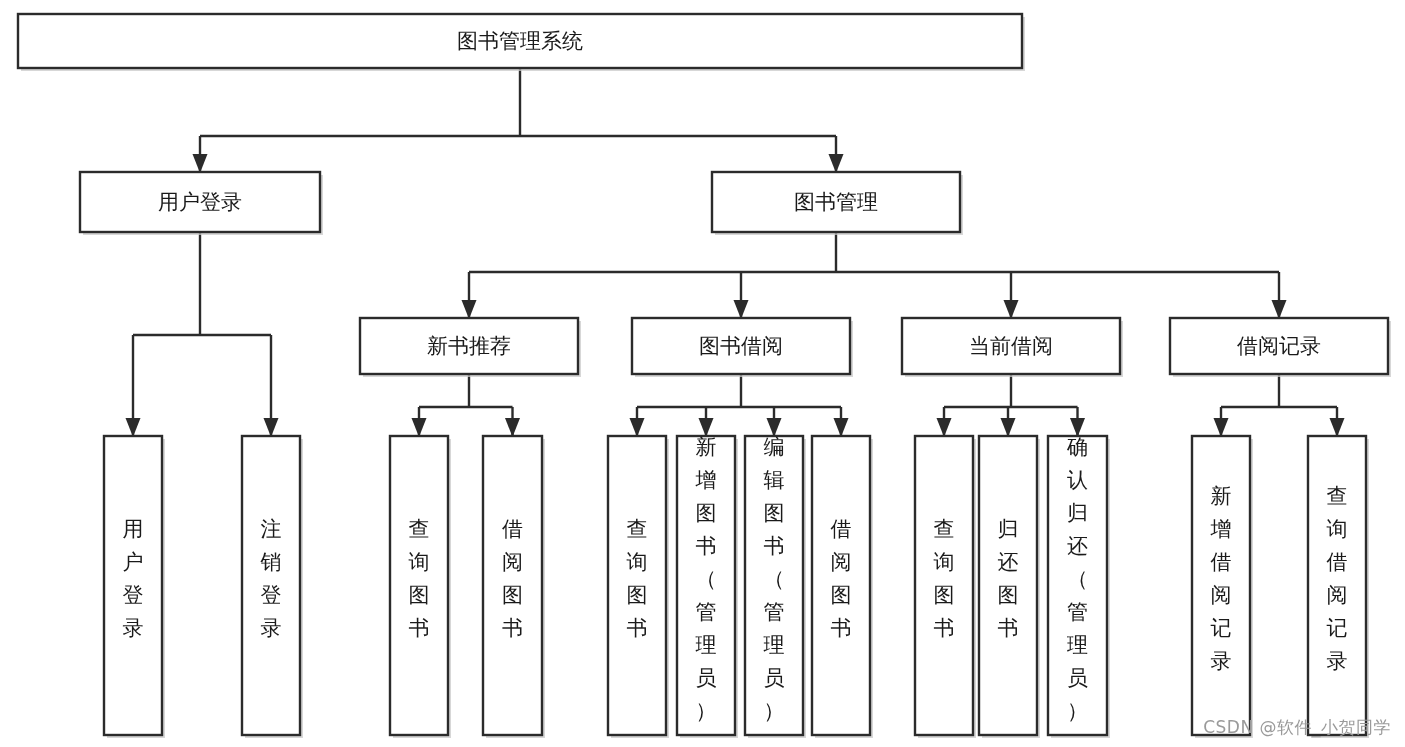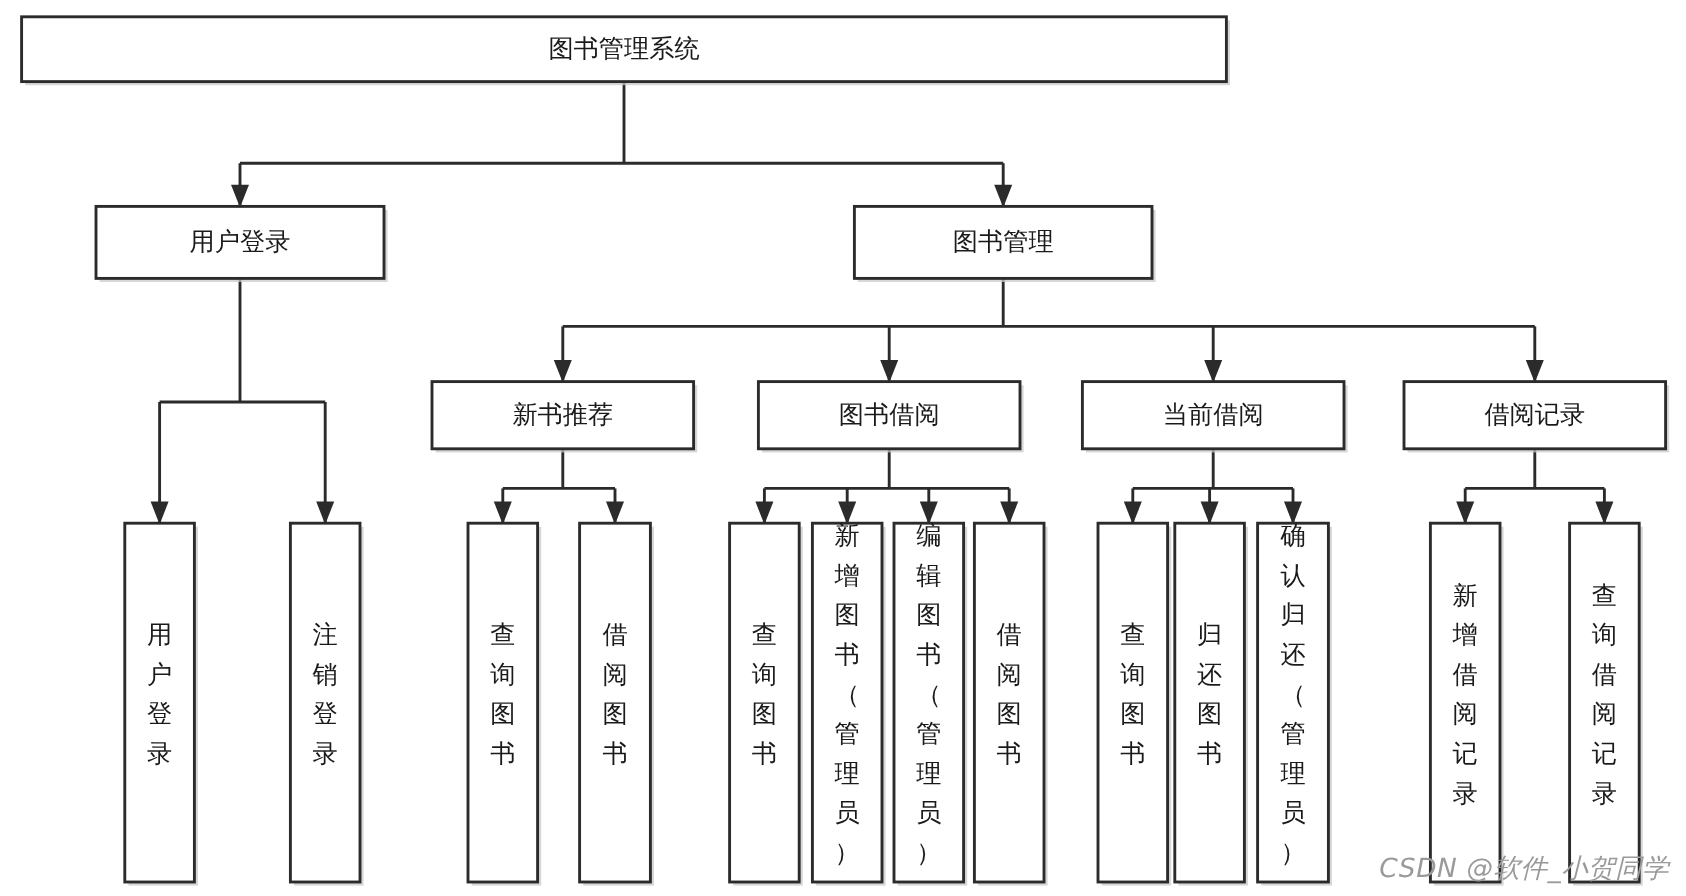--- a/index.html
+++ b/index.html
@@ -57,26 +57,25 @@
     font-family: "DejaVu Sans", "Liberation Sans", sans-serif;
     fill: #1a1a1a;
     font-size: 21px;
     text-anchor: middle;
   }
   .watermark {
     position: absolute;
     right: 14px;
     bottom: 8px;
     font-family: "DejaVu Sans", "Liberation Sans", sans-serif;
-    font-size: 22px;
+    font-size: 17px;
     color: #9a9a9a;
     letter-spacing: 0.5px;
     white-space: nowrap;
     user-select: none;
-    font-style: italic;
   }
 </style>
 </head>
 <body>
 
 <div id="diagram-root">
   <svg id="flow" viewBox="0 0 1405 747">
     <g id="links">
         <line class="link-line" x1="520" y1="68" x2="520" y2="136"></line>
         <line class="link-line" x1="200" y1="136" x2="836" y2="136"></line>

